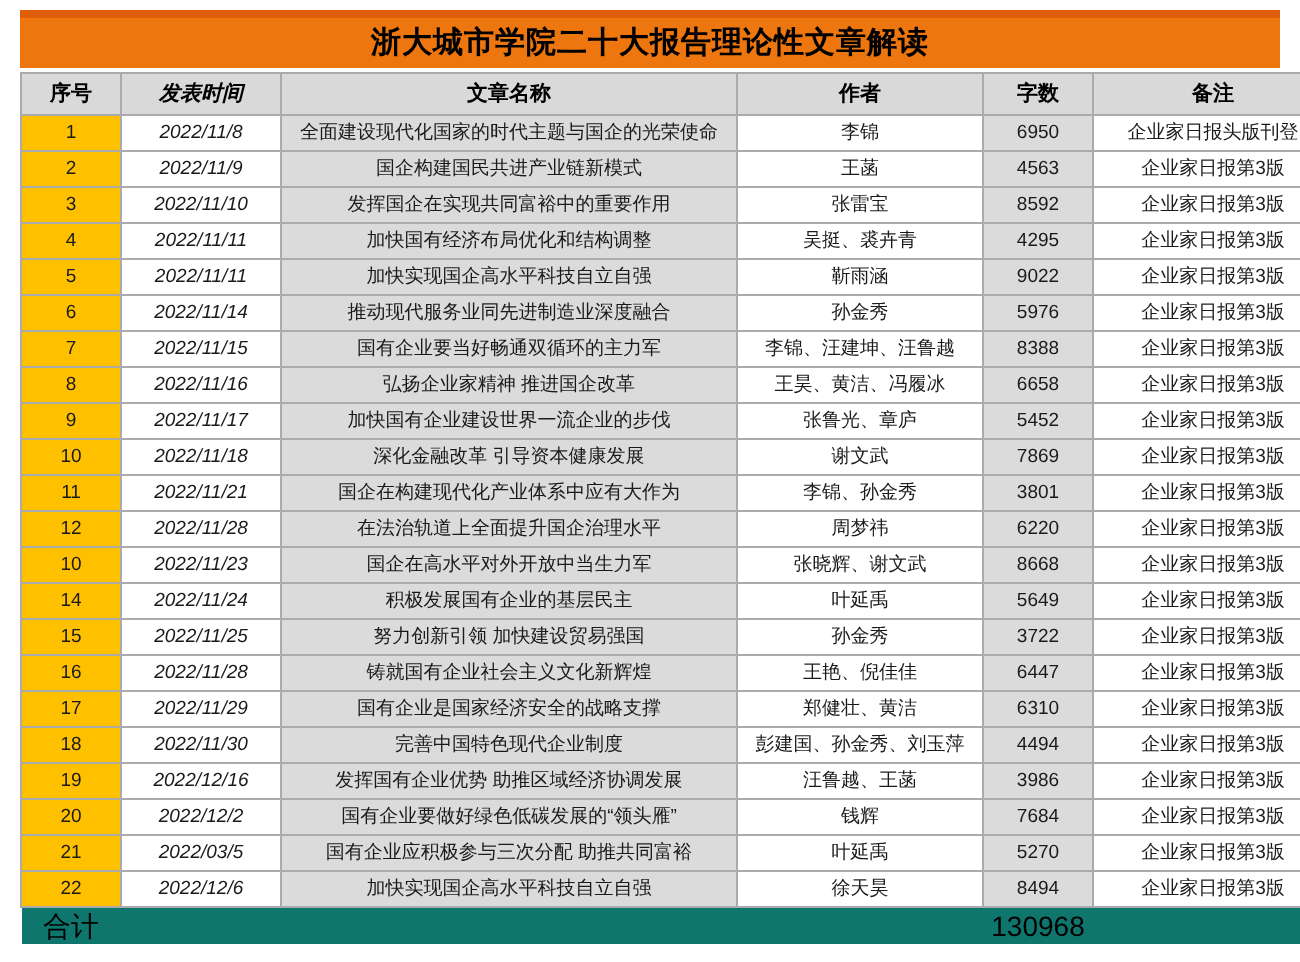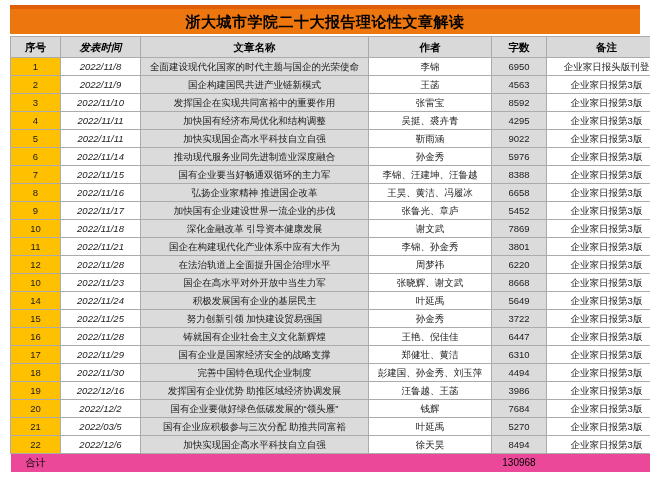--- a/index.html
+++ b/index.html
@@ -76,23 +76,23 @@
     background: var(--index-col);
     color: #ffffff;
   }
   
   td.c2, td.c4 {
     background: var(--shade-col);
   }
   
   tr.total-row td {
     border: none;
-    background: #ec4899;
+    background: #0f766e;
     color: #000000;
-    font-size: 10px;
+    font-size: 14px;
     height: 18px;
     line-height: 18px;
   }
 </style>
 </head>
 <body>
 
 <div class="page">
   <div class="title-bar">浙大城市学院二十大报告理论性文章解读</div>
 

